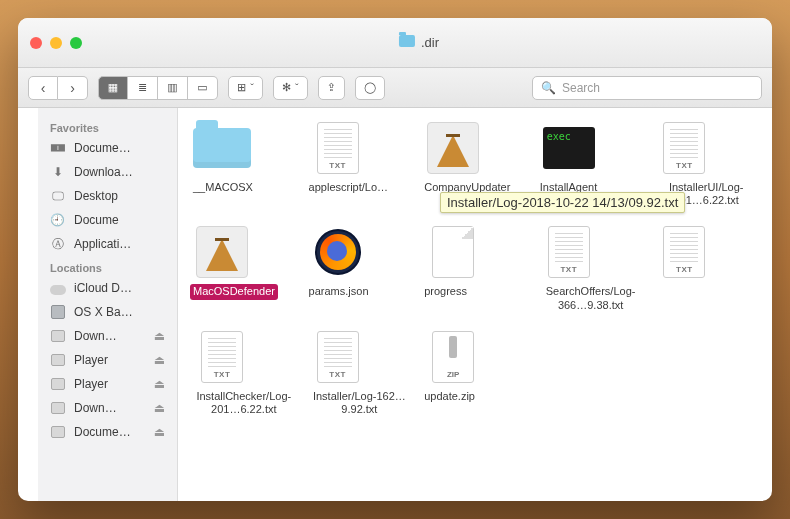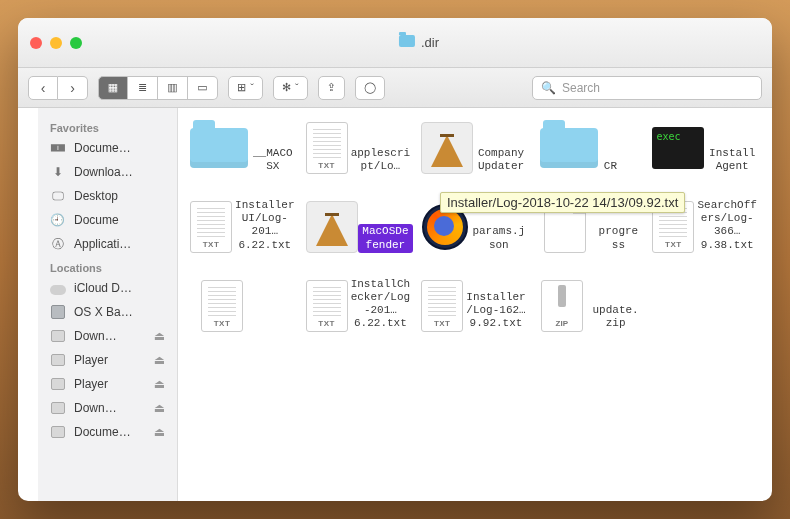--- a/index.html
+++ b/index.html
@@ -23,23 +23,23 @@
 .seg .b:last-child { border-radius:0 5px 5px 0; }
 .pill { display:flex; align-items:center; height:24px; background:#fff; border:1px solid #c3c3c3; border-radius:5px; padding:0 8px; color:#555; font-size:11px; gap:4px; }
 .search { flex:1; max-width:230px; margin-left:auto; height:24px; background:#fff; border:1px solid #c3c3c3; border-radius:5px; display:flex; align-items:center; padding:0 8px; color:#9a9a9a; font-size:12px; gap:6px; }
 .body { flex:1; display:flex; overflow:hidden;padding-left:20px; }
 .sidebar { width:140px; background:#f2f2f3; border-right:1px solid #dcdcdc; padding:8px 0; font-size:12px; color:#3c3c3c; overflow:hidden; }
 .side-head { color:#8a8a8a; font-size:11px; padding:6px 12px 2px; font-weight:600; }
 .side-item { display:flex; align-items:center; gap:8px; padding:4px 12px; white-space:nowrap; overflow:hidden; text-overflow:ellipsis; }
 .sicon { width:16px; height:16px; display:inline-flex; align-items:center; justify-content:center; color:#777; flex-shrink:0; }
 .content { flex:1; padding:14px 12px; position:relative; overflow:hidden; }
 .grid { display:grid; grid-template-columns: repeat(5, 1fr); gap: 18px 8px; }
-.item { display:flex; flex-direction:row; align-items:flex-end; text-align:center; font-size:11px; color:#3a3a3a; }
-.item .label { margin-top:6px; line-height:1.2; max-width:112px; word-break:break-word; padding:1px 3px; border-radius:3px;font-family:Liberation Mono, monospace; }
-.item.selected .label { background:#6d28d9; color:#fff; }
+.item { display:flex; flex-direction:column; align-items:flex-start; text-align:center; font-size:11px; color:#3a3a3a; }
+.item .label { margin-top:6px; line-height:1.2; max-width:112px; word-break:break-word; padding:1px 3px; border-radius:3px; }
+.item.selected .label { background:#be185d; color:#fff; }
 .icon-box { width:64px; height:52px; display:flex; align-items:center; justify-content:center; position:relative; }
 .folder { width:58px; height:40px; background:#8fd3ef; border-radius:4px; position:relative; box-shadow: inset 0 -6px 0 rgba(0,0,0,.05); }
 .folder:before { content:""; position:absolute; top:-8px; left:3px; width:22px; height:10px; background:#8fd3ef; border-radius:3px 3px 0 0; }
 .txtfile { width:42px; height:52px; background:#fff; border:1px solid #ccc; border-radius:3px; position:relative; overflow:hidden; }
 .txtfile:before { content:""; position:absolute; top:6px; left:6px; right:6px; height:30px; background: repeating-linear-gradient(#d7d7d7 0 1px, transparent 1px 4px); }
 .txtfile:after { content:"TXT"; position:absolute; bottom:3px; left:0; right:0; text-align:center; font-size:8px; color:#777; font-weight:600; letter-spacing:.5px; }
 .zipfile { width:42px; height:52px; background:#fff; border:1px solid #ccc; border-radius:3px; position:relative; }
 .zipfile:before { content:""; position:absolute; top:4px; left:50%; transform:translateX(-50%); width:8px; height:22px; background:#b9b9b9; border-radius:2px; }
 .zipfile:after { content:"ZIP"; position:absolute; bottom:3px; left:0; right:0; text-align:center; font-size:8px; color:#777; font-weight:600; }
 .app-a { width:52px; height:52px; background:#eee; border:1px solid #d5d5d5; border-radius:4px; display:flex; align-items:flex-end; justify-content:center; position:relative; }
@@ -199,26 +199,20 @@
           <div class="item">
             <div class="icon-box">
               <div class="app-a">
                 <div class="a"></div>
               </div>
             </div>
             <div class="label">CompanyUpdater</div>
           </div>
           <div class="item">
             <div class="icon-box">
-              <div class="folder"></div>
-            </div>
-            <div class="label">CR</div>
-          </div>
-          <div class="item">
-            <div class="icon-box">
               <div class="exec">exec</div>
             </div>
             <div class="label">InstallAgent</div>
           </div>
           <div class="item">
             <div class="icon-box">
               <div class="txtfile"></div>
             </div>
             <div class="label">InstallerUI/Log-201…6.22.txt</div>
           </div>

